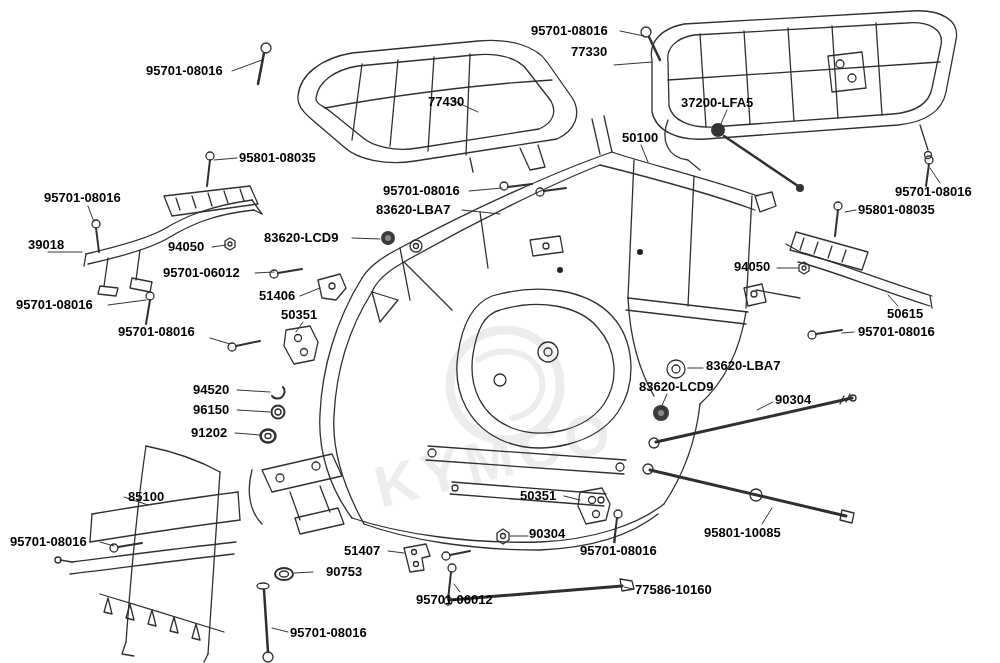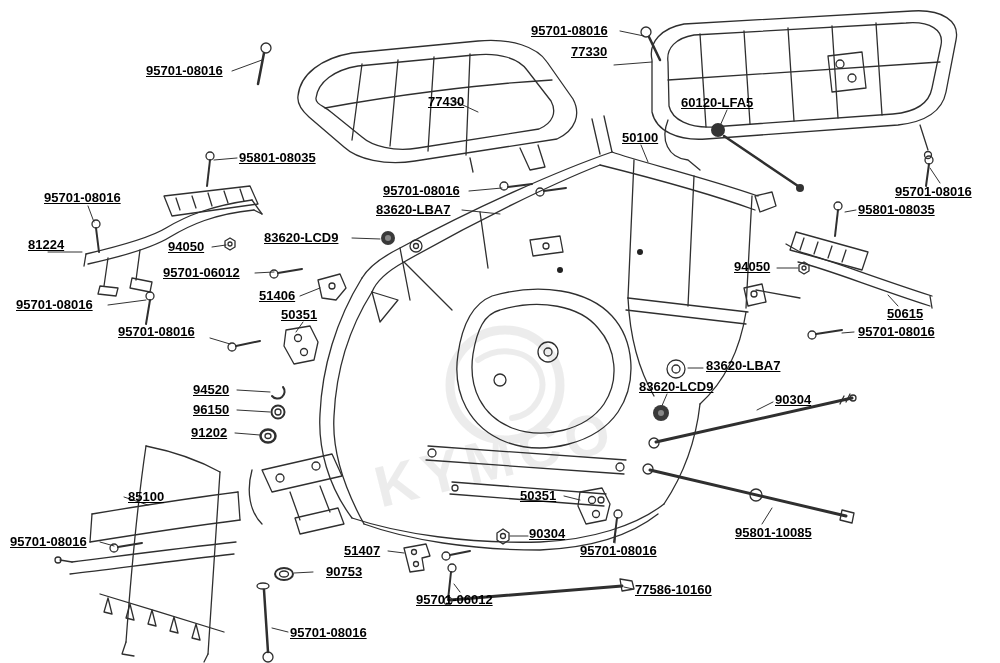--- a/index.html
+++ b/index.html
@@ -14,21 +14,20 @@
   }
   .diagram-svg { position: absolute; left: 0; top: 0; }
   .labels-layer { position: absolute; left: 0; top: 0; width: 100%; height: 100%; }
   .part-label {
     position: absolute;
     font-weight: bold;
     font-size: 13px;
     line-height: 14px;
     color: #000000;
     white-space: nowrap;
-    text-decoration: underline;
   }
 </style>
 </head>
 <body>
 
 <div class="canvas">
 
   <svg class="diagram-svg" width="1000" height="663" viewBox="0 0 1000 663" fill="none" stroke="#2f2f2f" stroke-width="1.3" stroke-linecap="round" stroke-linejoin="round">
 
     <g opacity="0.08" stroke="#222">
@@ -330,49 +329,49 @@
       <path d="M318,280 L340,274 L346,288 L336,300 L322,298 Z"></path>
         <circle cx="332" cy="286" r="3"></circle>
     </g>
   </svg>
 
   <div class="labels-layer">
       <div class="part-label" style="left: 146px; top: 64px;">95701-08016</div>
       <div class="part-label" style="left: 531px; top: 24px;">95701-08016</div>
       <div class="part-label" style="left: 571px; top: 45px;">77330</div>
       <div class="part-label" style="left: 428px; top: 87px; margin-top: 8px;">77430</div>
-      <div class="part-label" style="left: 681px; top: 96px;">60120-LFA5</div>
+      <div class="part-label" style="left: 681px; top: 96px;">37200-LFA5</div>
       <div class="part-label" style="left: 622px; top: 131px;">50100</div>
       <div class="part-label" style="left: 239px; top: 151px;">95801-08035</div>
       <div class="part-label" style="left: 895px; top: 185px;">95701-08016</div>
       <div class="part-label" style="left: 383px; top: 184px;">95701-08016</div>
       <div class="part-label" style="left: 376px; top: 203px;">83620-LBA7</div>
       <div class="part-label" style="left: 858px; top: 203px;">95801-08035</div>
       <div class="part-label" style="left: 44px; top: 191px;">95701-08016</div>
-      <div class="part-label" style="left: 28px; top: 238px;">81224</div>
+      <div class="part-label" style="left: 28px; top: 238px;">39018</div>
       <div class="part-label" style="left: 168px; top: 240px;">94050</div>
       <div class="part-label" style="left: 264px; top: 231px;">83620-LCD9</div>
       <div class="part-label" style="left: 163px; top: 266px;">95701-06012</div>
       <div class="part-label" style="left: 734px; top: 260px;">94050</div>
       <div class="part-label" style="left: 16px; top: 298px;">95701-08016</div>
       <div class="part-label" style="left: 259px; top: 289px;">51406</div>
       <div class="part-label" style="left: 281px; top: 308px;">50351</div>
       <div class="part-label" style="left: 887px; top: 307px;">50615</div>
       <div class="part-label" style="left: 118px; top: 325px;">95701-08016</div>
       <div class="part-label" style="left: 858px; top: 325px;">95701-08016</div>
       <div class="part-label" style="left: 706px; top: 359px;">83620-LBA7</div>
       <div class="part-label" style="left: 639px; top: 380px;">83620-LCD9</div>
       <div class="part-label" style="left: 193px; top: 383px;">94520</div>
       <div class="part-label" style="left: 775px; top: 393px;">90304</div>
       <div class="part-label" style="left: 193px; top: 403px;">96150</div>
       <div class="part-label" style="left: 191px; top: 426px;">91202</div>
       <div class="part-label" style="left: 80px; top: 490px; margin-left: 48px;">85100</div>
       <div class="part-label" style="left: 520px; top: 489px;">50351</div>
       <div class="part-label" style="left: 529px; top: 527px;">90304</div>
-      <div class="part-label" style="left: 735px; top: 526px;">95801-10085</div>
+      <div class="part-label" style="left: 704px; top: 526px;">95801-10085</div>
       <div class="part-label" style="left: 10px; top: 535px;">95701-08016</div>
       <div class="part-label" style="left: 344px; top: 544px;">51407</div>
       <div class="part-label" style="left: 580px; top: 544px;">95701-08016</div>
       <div class="part-label" style="left: 315px; top: 565px; margin-left: 11px;">90753</div>
       <div class="part-label" style="left: 635px; top: 583px;">77586-10160</div>
       <div class="part-label" style="left: 416px; top: 593px;">95701-06012</div>
       <div class="part-label" style="left: 290px; top: 626px;">95701-08016</div>
     </div>
 </div>
 

